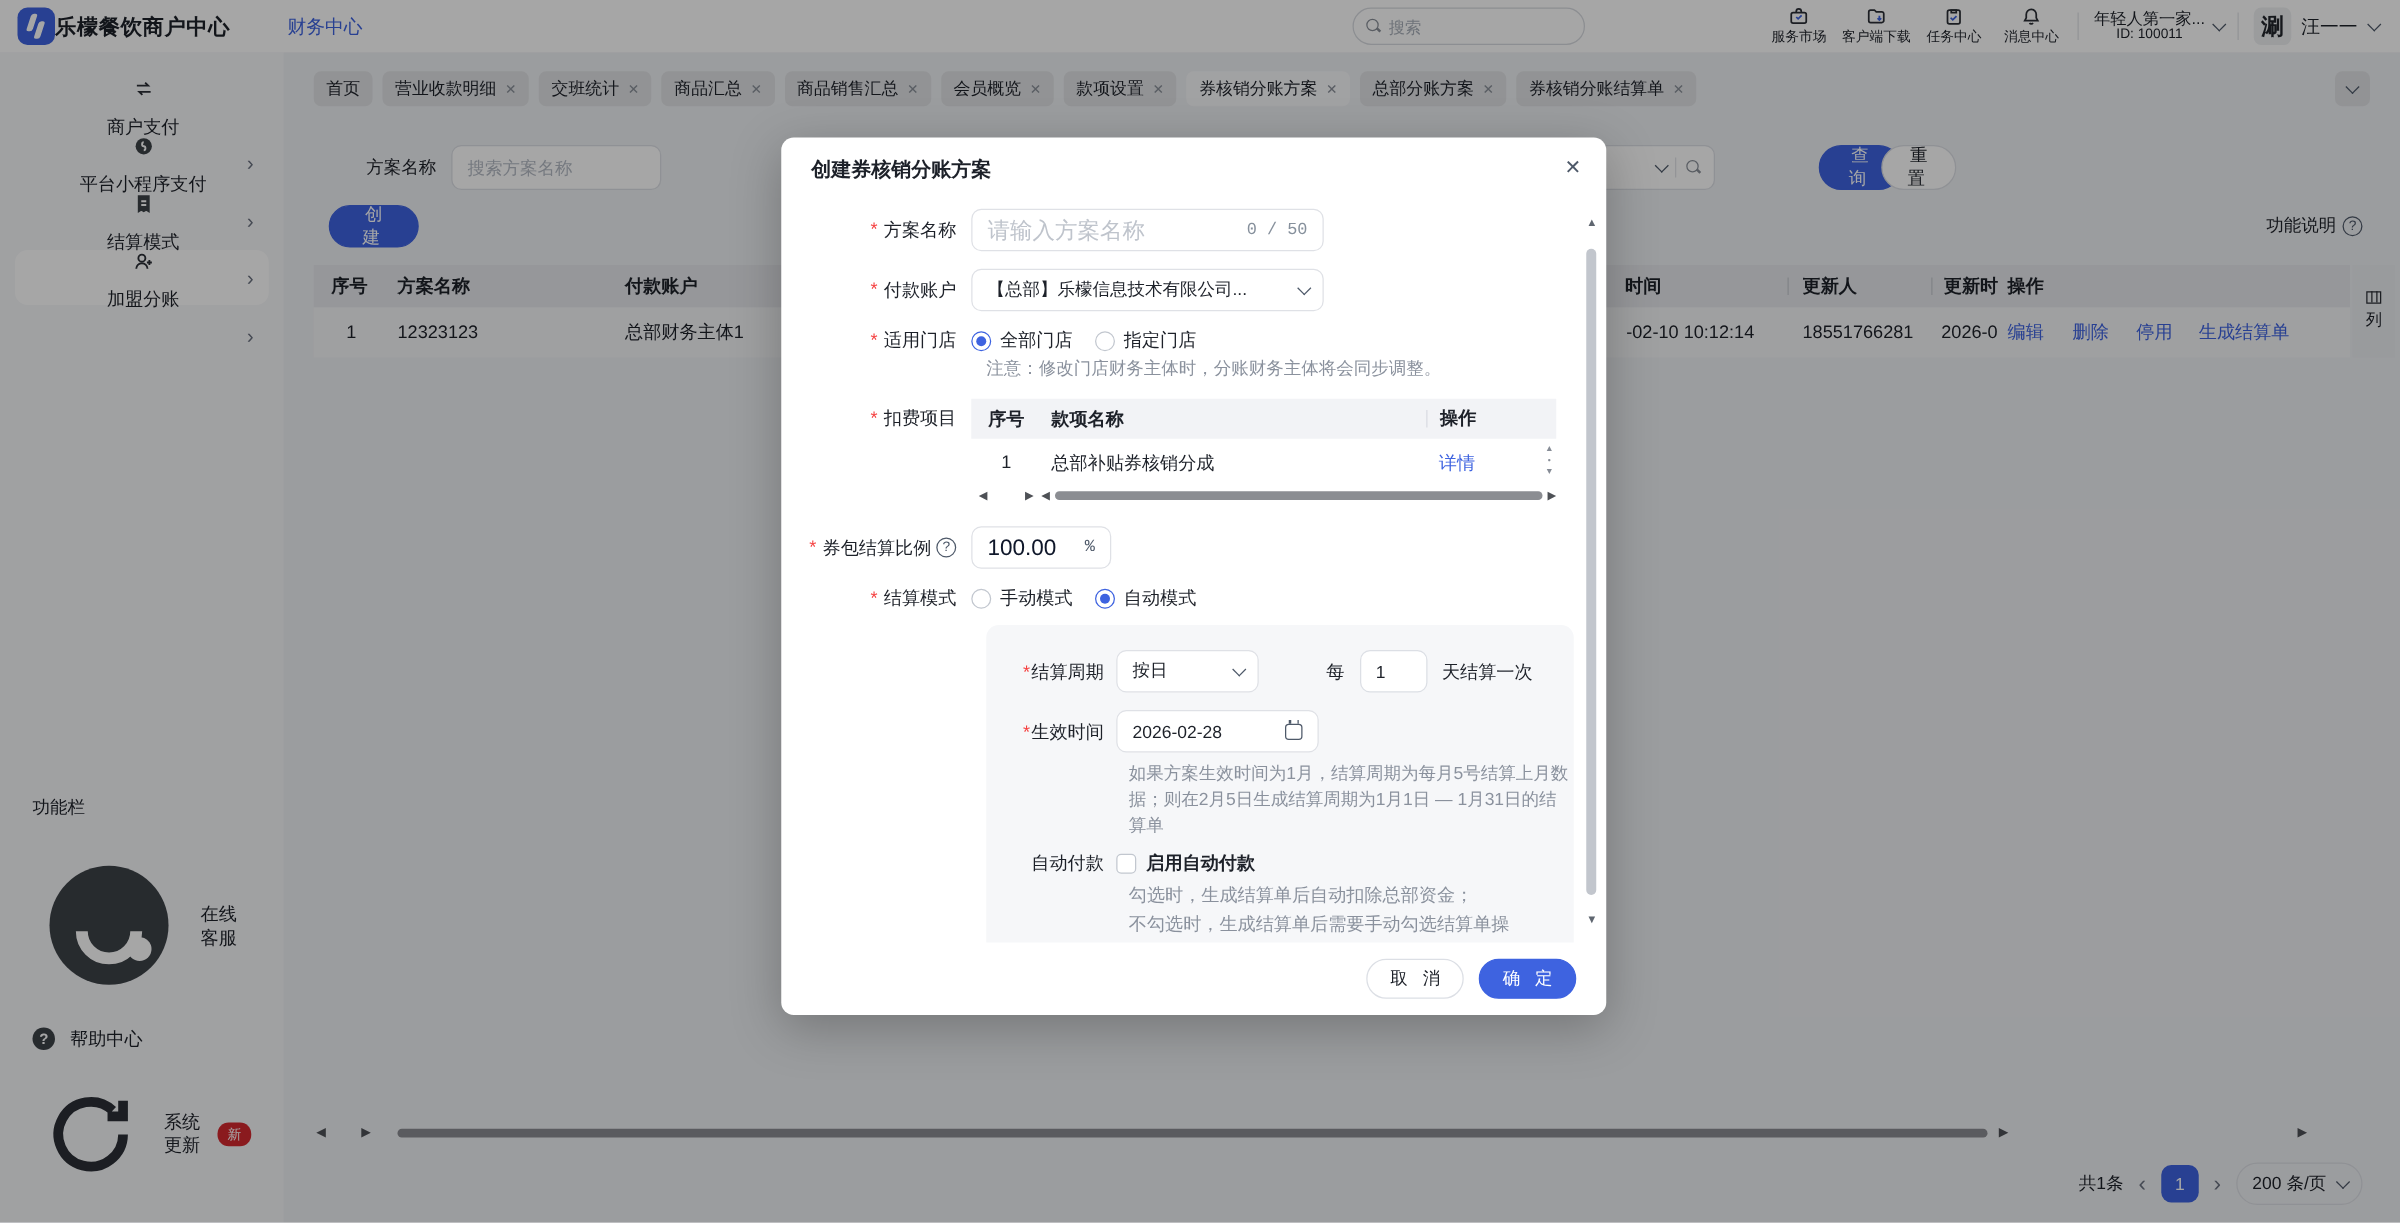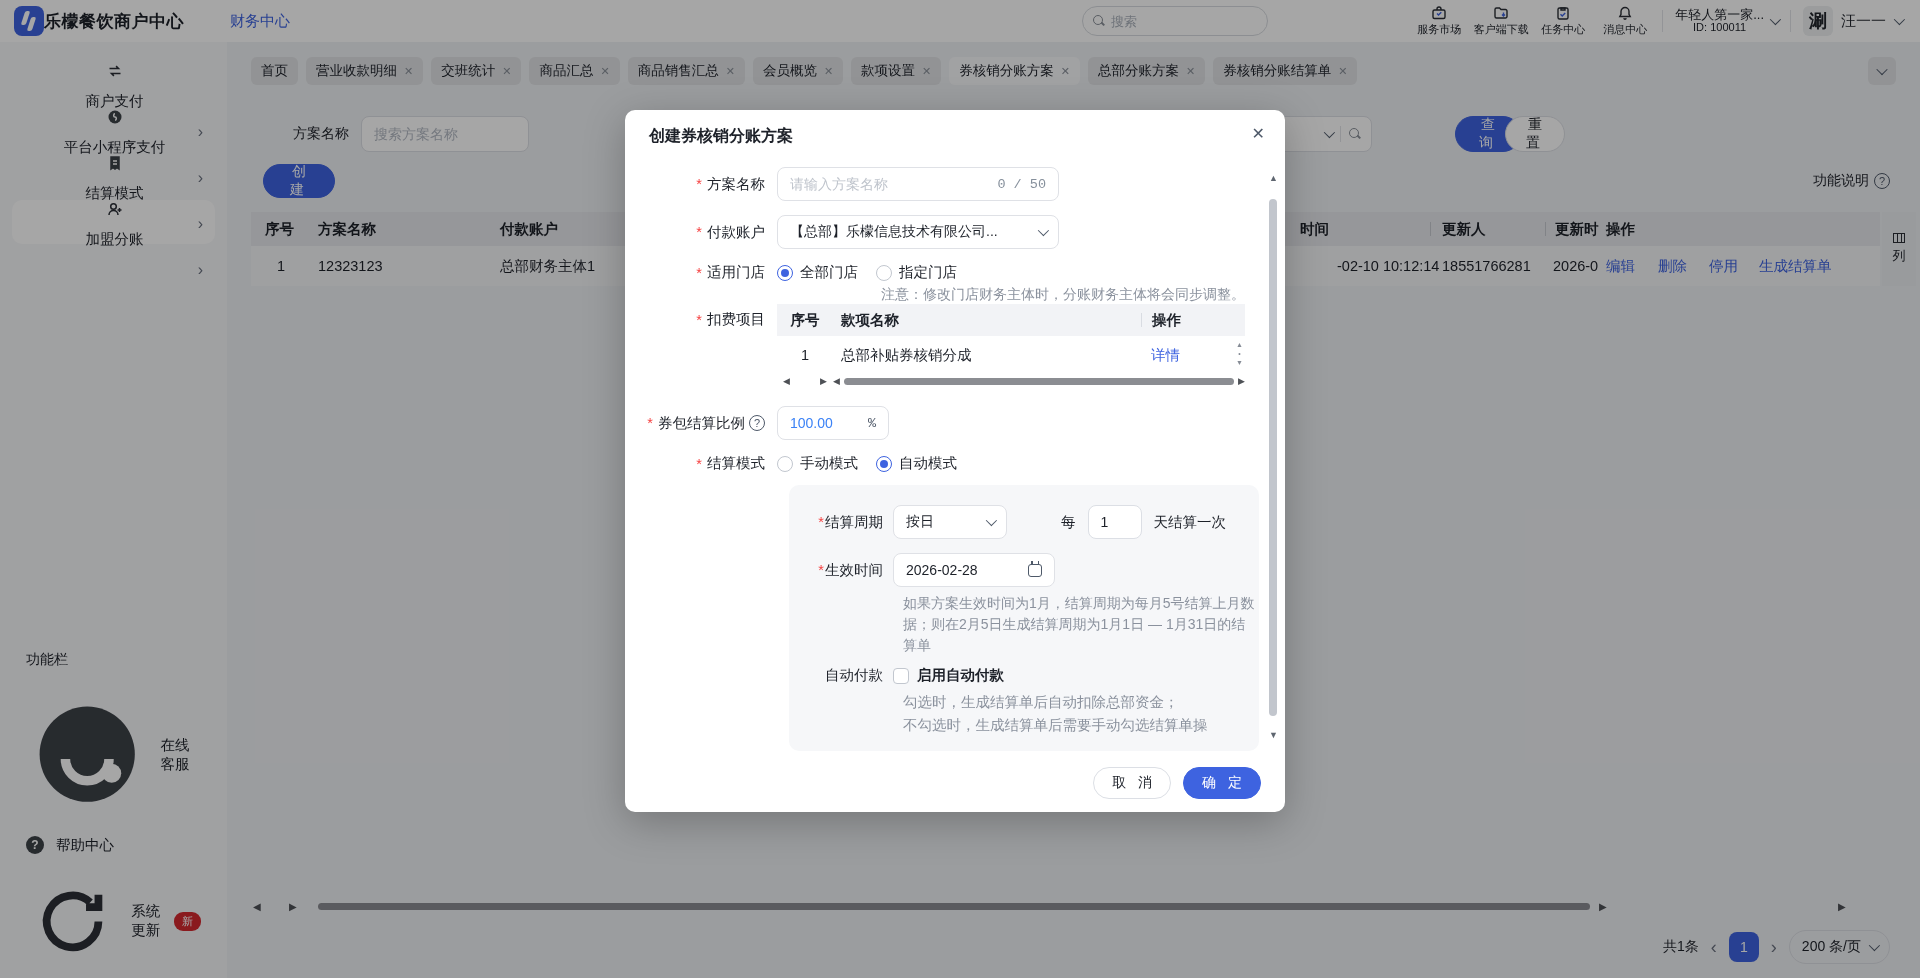--- a/index.html
+++ b/index.html
@@ -45,21 +45,21 @@
   .user-name { font-size:15px; }
   
   .sidebar { position:absolute; left:0; top:42px; width:227px; bottom:0; background:#f6f7f9; z-index:1;
     display:flex; flex-direction:column; }
   .side-item { height:44px; margin:2px 12px; border-radius:10px; display:flex; align-items:center; gap:12px;
     padding:0 12px 0 14px; font-size:14.5px; font-weight:500; cursor:pointer;flex-direction:column; }
   .side-item.active { background:#ffffff; }
   .side-item svg { width:18px; height:18px; flex-shrink:0; }
   .side-item .chev { margin-left:auto; color:#6b7280; font-size:16px; }
   .side-top { padding-top:18px; }
-  .side-bottom { margin-top:auto; }
+  .side-bottom { margin-top:auto; padding-bottom:14px; }
   .side-sec-title { font-size:14px; color:#1d2129; padding:0 26px 14px; font-weight:500; }
   .side-foot-item { display:flex; align-items:center; gap:12px; padding:10px 26px; font-size:14.5px; font-weight:500; cursor:pointer; }
   .badge-new { background:#d5282f; color:#fff; font-size:11px; padding:2px 8px; border-radius:9px; }
   .cicon { width:18px; height:18px; border-radius:50%; background:#3d4248; color:#fff; display:flex;
     align-items:center; justify-content:center; font-size:12px; font-weight:bold; flex-shrink:0; }
   
   .main { position:absolute; left:227px; top:42px; width:1693px; height:936px; background:#eff1f4; z-index:1; }
   .tabbar { position:absolute; left:24px; right:24px; top:14px; height:30px; display:flex; gap:8px; align-items:center; }
   .tab { background:#e0e2e5; border-radius:6px; height:28px; display:flex; align-items:center; gap:7px;
     padding:0 10px; font-size:13.5px; cursor:pointer; white-space:nowrap; }
@@ -120,34 +120,34 @@
   .modal-body { flex:1; position:relative; padding:14px 40px 0 0; overflow:hidden; }
   .m-sb { position:absolute; right:7px; top:20px; bottom:14px; width:10px; }
   .m-sb .sb-ar { position:absolute; left:1px; font-size:9px; color:#5f6670; }
   .m-sb .sb-thumb { position:absolute; left:1px; top:26px; bottom:24px; width:8px; border-radius:4px; background:#c2c6cd; cursor:pointer; }
   .frow { display:flex; align-items:center; margin-bottom:14px; }
   .flabel { width:152px; flex-shrink:0; text-align:right; padding-right:12px; font-size:14.5px;
     display:flex; align-items:center; justify-content:flex-end; gap:4px; white-space:nowrap; }
   .req::before { content:"*"; color:#f53f3f; margin-right:1px; }
   .m-ipt-wrap { width:282px; height:34px; border:1px solid #dfe1e6; border-radius:8px; display:flex;
     align-items:center; padding:0 12px; gap:8px; background:#fff; }
-  .m-ipt-wrap input { flex:1; border:none; outline:none; font-size:14px; min-width:0; background:transparent; color:#3b82f6; }
+  .m-ipt-wrap input { flex:1; border:none; outline:none; font-size:18px; min-width:0; background:transparent; color:#0f172a; }
   .m-ipt-wrap input::placeholder { color:#bfc4cc; }
   .counter { color:#86909c; font-size:13.5px; white-space:nowrap;font-family:Liberation Mono, monospace; }
   .sel { height:34px; border:1px solid #dfe1e6; border-radius:8px; background:#fff; display:flex;
     align-items:center; justify-content:space-between; padding:0 12px; font-size:14px; cursor:pointer; gap:8px; }
   .sel-payer { width:282px; }
   .radio { width:16px; height:16px; border-radius:50%; border:1px solid #c2c7cf; background:#fff;
     position:relative; flex-shrink:0; cursor:pointer; }
   .radio.on { border:1.5px solid #3e63e0; }
   .radio.on::after { content:""; position:absolute; left:50%; top:50%; width:8px; height:8px; margin:-4px 0 0 -4px;
     border-radius:50%; background:#3e63e0; }
   .radio-lb { font-size:14.5px; font-weight:500; margin:0 18px 0 7px; }
   .note { color:#8a919d; font-size:14px; }
-  .stores-note { margin:-6px 0 0 164px;text-align:right; }
+  .stores-note { margin:-6px 0 15px 164px; }
   .items-table { width:470px; font-size:14.5px; position:relative; }
   .it-head { display:flex; height:32px; background:#f2f3f6; font-weight:bold; align-items:center; }
   .it-row { display:flex; height:38px; align-items:center; position:relative; }
   .it-c1 { width:56px; text-align:center; flex-shrink:0; }
   .it-c2 { flex:1; padding-left:8px; }
   .it-c3 { width:104px; padding-left:10px; flex-shrink:0; }
   .it-head .it-c3 { border-left:1px solid #d9dce2; height:14px; line-height:14px; }
   .it-row a { color:#3e63e0; text-decoration:none; cursor:pointer; }
   .mini-vsb { position:absolute; right:2px; top:4px; display:flex; flex-direction:column; align-items:center;
     color:#868c96; font-size:7px; line-height:9px; }
@@ -376,21 +376,21 @@
     <i class="col-div" style="left:1179px"></i>
     <span style="left:1191px">更新人</span>
     <i class="col-div" style="left:1294px"></i>
     <span style="left:1304px">更新时</span>
     <span style="left:1355px">操作</span>
   </div>
   <div class="trow">
     <span style="left:26px">1</span>
     <span style="left:67px">12323123</span>
     <span style="left:249px">总部财务主体1</span>
-    <span style="left:1086px">-02-10 10:12:14</span>
+    <span style="left:1050px">-02-10 10:12:14</span>
     <span style="left:1191px">18551766281</span>
     <span style="left:1302px">2026-0</span>
     <span style="left:1355px" class="link-group"><a>编辑</a></span>
     <span style="left:1407px"><a>删除</a></span>
     <span style="left:1458px"><a>停用</a></span>
     <span style="left:1508px"><a>生成结算单</a></span>
   </div>
   <div class="col-tool">
     <span class="grid-ic"></span>
     <span>列</span>

